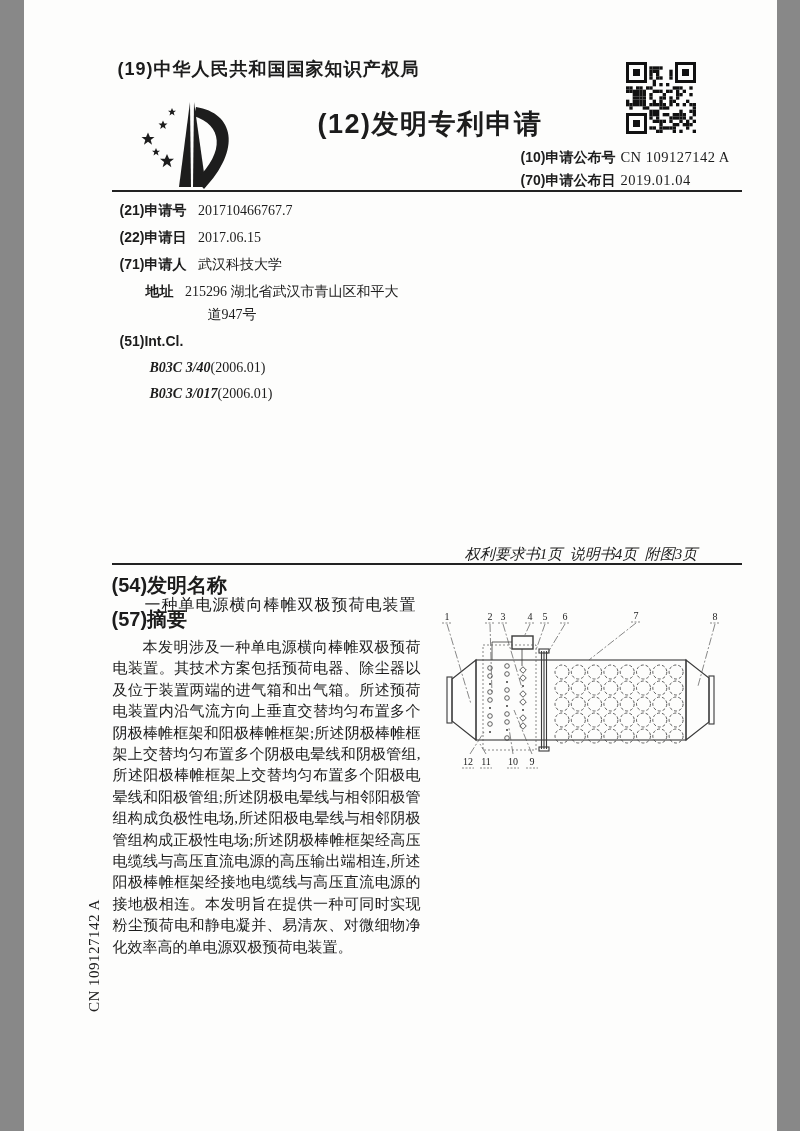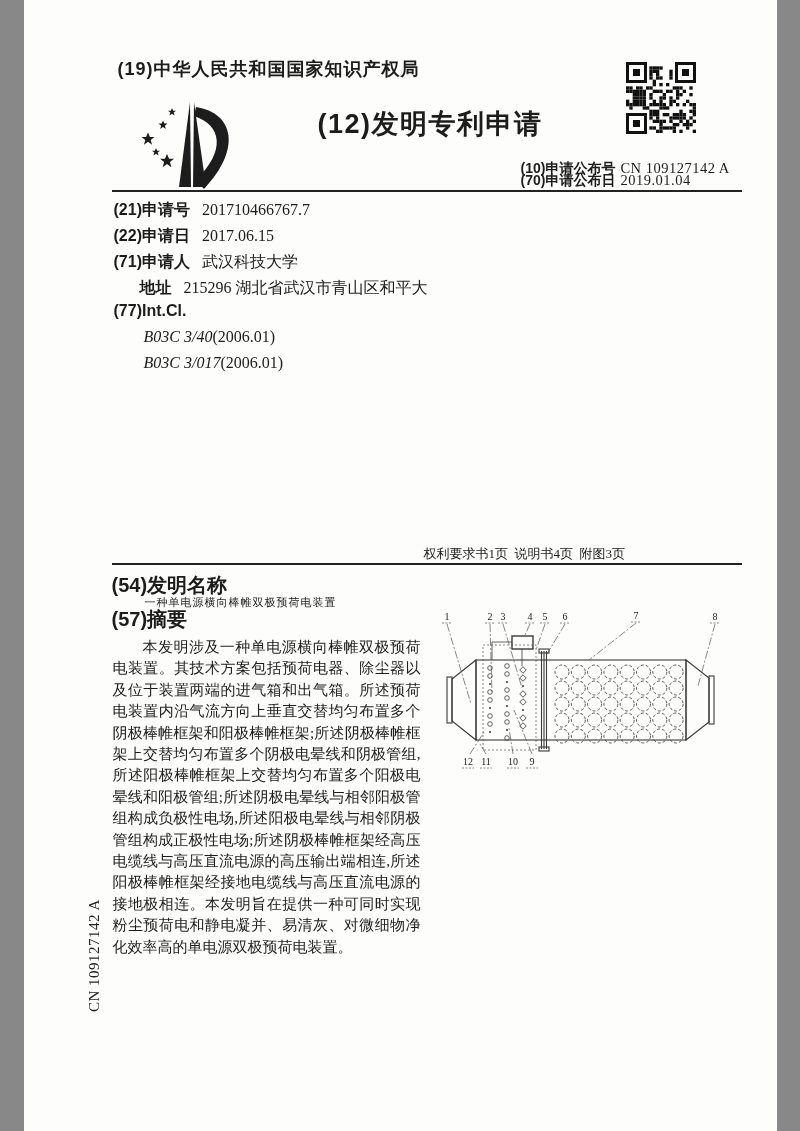--- a/index.html
+++ b/index.html
@@ -9,32 +9,32 @@
     font-family:"Liberation Serif","DejaVu Serif",serif;
   }
   .abs{position:absolute;}
   .hei{font-family:"Liberation Sans","DejaVu Sans",sans-serif;}
   .office-line{left:94px;top:57px;font-size:18px;font-weight:600;letter-spacing:1px;}
   .doc-type{left:294px;top:106px;font-size:27px;font-weight:600;letter-spacing:1.5px;}
   .pub-line{left:497px;font-size:14px;white-space:nowrap;}
   .pub-line .lbl{font-weight:700;font-family:"Liberation Sans","DejaVu Sans",sans-serif;}
   .pub-line .val{font-size:14.5px;margin-left:5px;letter-spacing:0.5px;}
   .rule{left:88px;width:630px;height:0;border-top:2px solid #222;}
-  .biblio{left:90px;top:201px;width:390px;font-size:16px;line-height:18px;}
+  .biblio{left:96px;top:201px;width:390px;font-size:14px;line-height:18px;}
   .b-row{margin-bottom:8px;white-space:nowrap;}
   .b-label{font-weight:700;font-family:"Liberation Sans","DejaVu Sans",sans-serif;}
   .b-value{margin-left:8px;}
   .ind1{padding-left:26px;}
   .ind2{padding-left:88px;}
   .ind3{padding-left:30px;}
   .pre{white-space:pre-wrap;}
-  .cl-code{font-weight:400;font-style:italic;}
-  .pages-info{left:400px;top:545px;width:315px;text-align:left;font-size:13px;}
+  .cl-code{font-weight:700;font-style:italic;}
+  .pages-info{left:400px;top:545px;width:315px;text-align:center;font-size:15px;font-style:italic;}
   .sec-label{font-size:20px;font-weight:700;font-family:"Liberation Sans","DejaVu Sans",sans-serif;}
-  .inv-title{left:121px;top:595px;font-size:11px;letter-spacing:1px;}
+  .inv-title{left:121px;top:595px;font-size:16px;letter-spacing:1px;}
   .abstract{
     left:89px;top:637px;width:308px;font-size:15px;line-height:21.4px;
     text-align:justify;text-justify:inter-ideograph;text-indent:2em;
   }
   .side-code{
     left:62px;top:1012px;transform-origin:0 0;transform:rotate(-90deg);
     font-size:15px;letter-spacing:0.5px;white-space:nowrap;color:#222;
   }
   svg text{font-family:"Liberation Serif","DejaVu Serif",serif;}
 </style>
@@ -213,21 +213,21 @@
     <g fill="none" stroke="#111">
       <rect x="1.5" y="1.5" width="18" height="18" stroke-width="3"></rect>
       <rect x="50.5" y="1.5" width="18" height="18" stroke-width="3"></rect>
       <rect x="1.5" y="52.5" width="18" height="18" stroke-width="3"></rect>
       <rect x="7" y="7" width="7" height="7" fill="#111" stroke="none"></rect>
       <rect x="56" y="7" width="7" height="7" fill="#111" stroke="none"></rect>
       <rect x="7" y="58" width="7" height="7" fill="#111" stroke="none"></rect>
     </g>
   </svg>
 
-  <div class="abs pub-line" style="top:160px;text-align:right;">
+  <div class="abs pub-line" style="top:149px;text-align:right;">
     <span class="lbl">(10)申请公布号</span><span class="val">CN 109127142 A</span>
   </div>
   <div class="abs pub-line" style="top:172px;">
     <span class="lbl">(70)申请公布日</span><span class="val">2019.01.04</span>
   </div>
 
   <div class="abs rule" style="top:190px;"></div>
 
   <div class="abs biblio">
     <div class="b-row">
@@ -239,22 +239,25 @@
       <span class="b-value">2017.06.15</span>
     </div>
     <div class="b-row">
       <span class="b-label">(71)申请人</span>
       <span class="b-value">武汉科技大学</span>
     </div>
     <div class="b-row ind1" style="margin-bottom:5px;">
       <span class="b-label">地址</span>
       <span class="b-value">215296 湖北省武汉市青山区和平大</span>
     </div>
+    <div class="b-row ind2">
+      <span>道947号</span>
+    </div>
     <div class="b-row">
-      <span class="b-label">(77)Int.Cl.</span>
+      <span class="b-label">(51)Int.Cl.</span>
     </div>
     <div class="b-row ind3">
       <span class="cl-code">B03C 3/40</span><span>(2006.01)</span>
     </div>
     <div class="b-row ind3">
       <span class="cl-code">B03C 3/017</span><span>(2006.01)</span>
     </div>
   </div>
 
   <div class="abs pages-info pre">权利要求书1页  说明书4页  附图3页</div>

